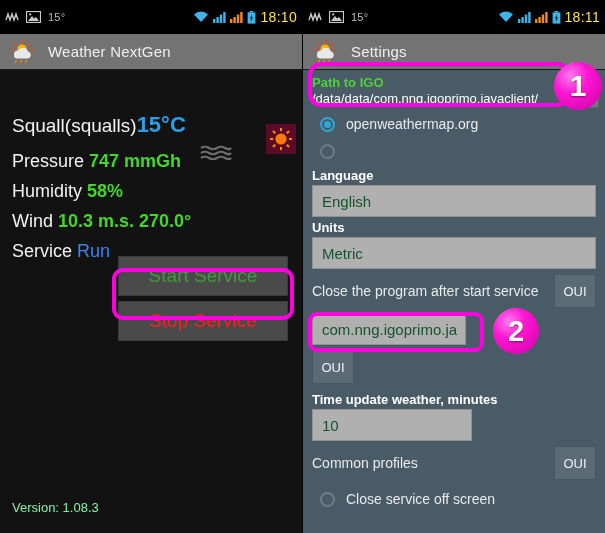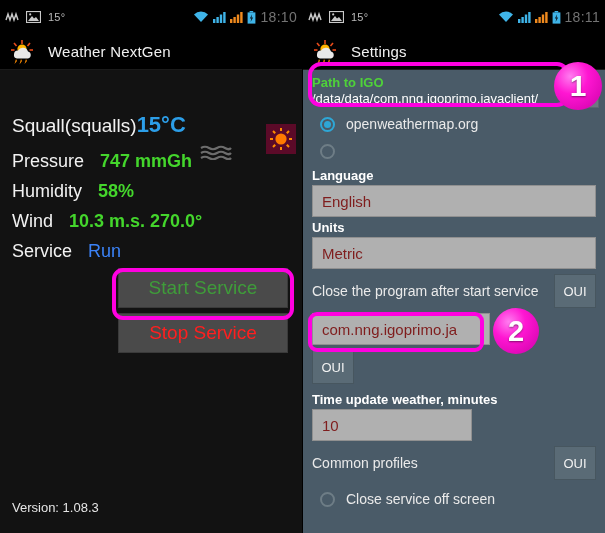--- a/index.html
+++ b/index.html
@@ -21,27 +21,27 @@
   .statusbar {
     height: 34px; width: 100%;
     background: #000;
     display: flex; align-items: center;
     padding: 0 5px;
     color: #cfcfcf;
   }
   .sb-left  { display: flex; align-items: center; gap: 7px; }
   .sb-right { margin-left: auto; display: flex; align-items: center; gap: 4px; }
   .sb-temp { font-size: 11px; color: #b9b9b9; letter-spacing: .2px; }
-  .sb-time { font-size: 14px; color: #737373; font-weight: 400; letter-spacing: .3px; }
+  .sb-time { font-size: 14px; color: #fde047; font-weight: 400; letter-spacing: .3px; }
   .ico { display: inline-block; line-height: 0; }
 
   
   .titlebar {
     height: 36px; width: 100%;
-    background: #000000;
+    background: #737373;
     display: flex; align-items: center;
     padding-left: 9px;
     border-bottom: 1px solid #1b1b1b;
   }
   .titlebar .app-title {
     color: #f0f0f0; font-size: 15px; margin-left: 13px; letter-spacing: .2px;
   }
   .weather-app-icon { width: 26px; height: 26px; }
 
   
@@ -53,48 +53,48 @@
   }
   .squall-wave { position: absolute; left: 200px; top: 32px; }
 
   .row-main {
     display: flex; align-items: baseline; gap: 0;
     margin-top: 42px;
   }
   .cond-name { font-size: 19px; color: #f2f2f2; }
   .cond-temp { font-size: 22px; color: #2c9ee8; font-weight: bold; }
 
-  .row-kv { display: flex; align-items: baseline; gap: 16px; margin-top: 13px; text-align: right; }
+  .row-kv { display: flex; align-items: baseline; gap: 5px; margin-top: 13px; text-align: right; }
   .kv-label { font-size: 18px; color: #f2f2f2; }
   .kv-value { font-size: 18px; color: #44d62c; font-weight: bold; }
   .row-kv.tight { margin-top: 9px; }
   .row-kv.svc { margin-top: 9px; }
   .svc-value { font-size: 18px; color: #3b82f6; }
 
   
-  .btn-area { position: absolute; left: 118px; top: 268px; }
+  .btn-area { position: absolute; left: 118px; top: 256px; }
   .svc-btn {
     width: 170px; height: 40px;
     background: #4a4a4a;
     border: 1px solid #3a3a3a;
     display: flex; align-items: center; justify-content: center;
     font-size: 19px;
   }
   .svc-btn.start { color: #3f9c3a; }
   .svc-btn.stop  { color: #ff1f1f; margin-top: 5px; }
   .hl-box-start {
     position: absolute; left: 112px; top: 268px;
     width: 182px; height: 52px;
     border: 4px solid #ff00e0; border-radius: 11px;
     pointer-events: none;
   }
 
   .version {
     position: absolute; left: 12px; bottom: 18px;
-    color: #e5e5e5; font-size: 13px;
+    color: #86efac; font-size: 13px;
   }
 
   
   .right-body { position: relative; color: #fff; }
 
   .pref-block { padding: 5px 17px 4px 9px; }
   .pref-title { font-size: 13px; font-weight: bold; color: #4fd13a; }
   .pref-sub { font-size: 13px; color: #ffffff; margin-top: 1px; white-space: nowrap; overflow: hidden; }
 
   .path-row { position: relative; }
@@ -124,25 +124,25 @@
     content: ""; width: 7px; height: 7px; border-radius: 50%;
     background: #2ea7d6;
   }
   .radio-label { font-size: 14px; color: #eaeaea; }
 
   .field-label { font-size: 13px; font-weight: bold; color: #ffffff; padding: 3px 0 2px 9px; }
   .textfield {
     margin: 0 9px; height: 32px;
     background: #b0b0b0; border: 1px solid #909090;
     display: flex; align-items: center; padding-left: 9px;
-    color: #7f1d1d; font-size: 15px;
+    color: #14532d; font-size: 15px;
     overflow: hidden; white-space: nowrap;
   }
   .textfield.narrow { width: 160px; margin-left: 9px; }
-  .textfield.mid    { width: 178px; margin-left: 9px; }
+  .textfield.mid    { width: 154px; margin-left: 9px; }
 
   .toggle-row {
     display: flex; align-items: center; justify-content: space-between;
     padding: 5px 9px 5px 9px;
   }
   .toggle-text { font-size: 14px; color: #eaeaea; }
   .oui-btn {
     width: 42px; height: 34px;
     background: #5a6b76; border: 1px solid #47565f;
     color: #f2f2f2; font-size: 13px;

